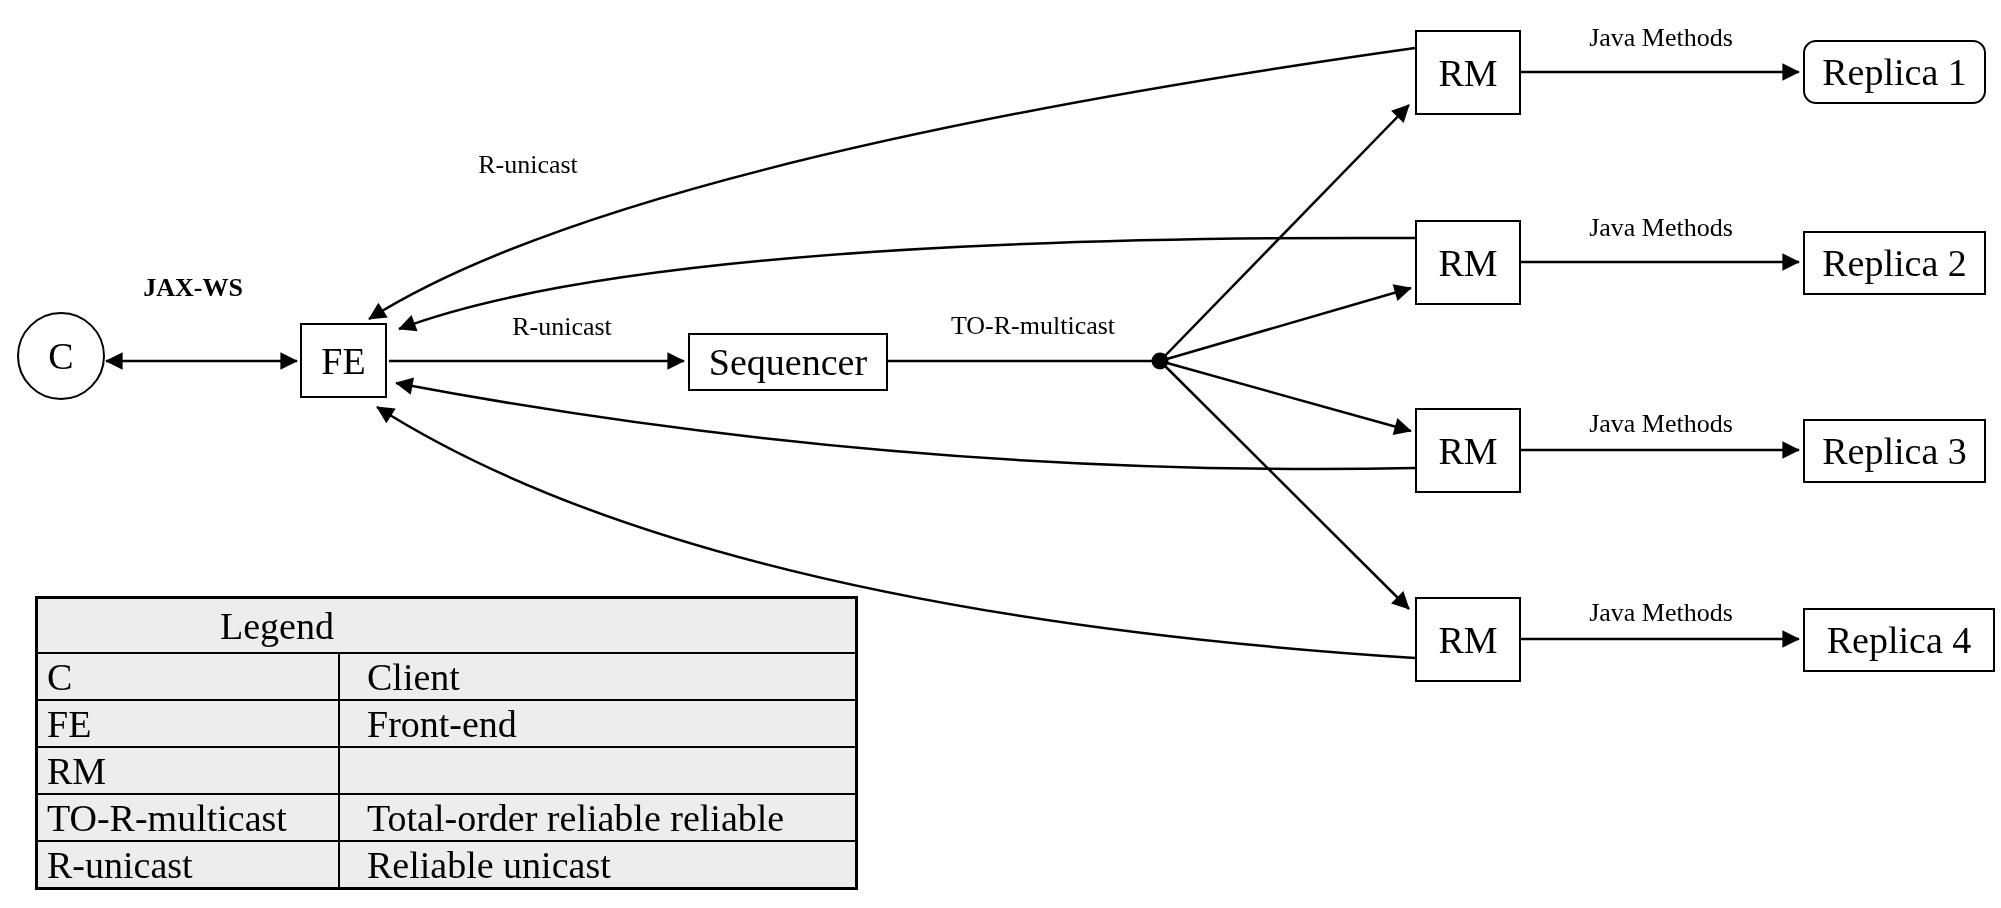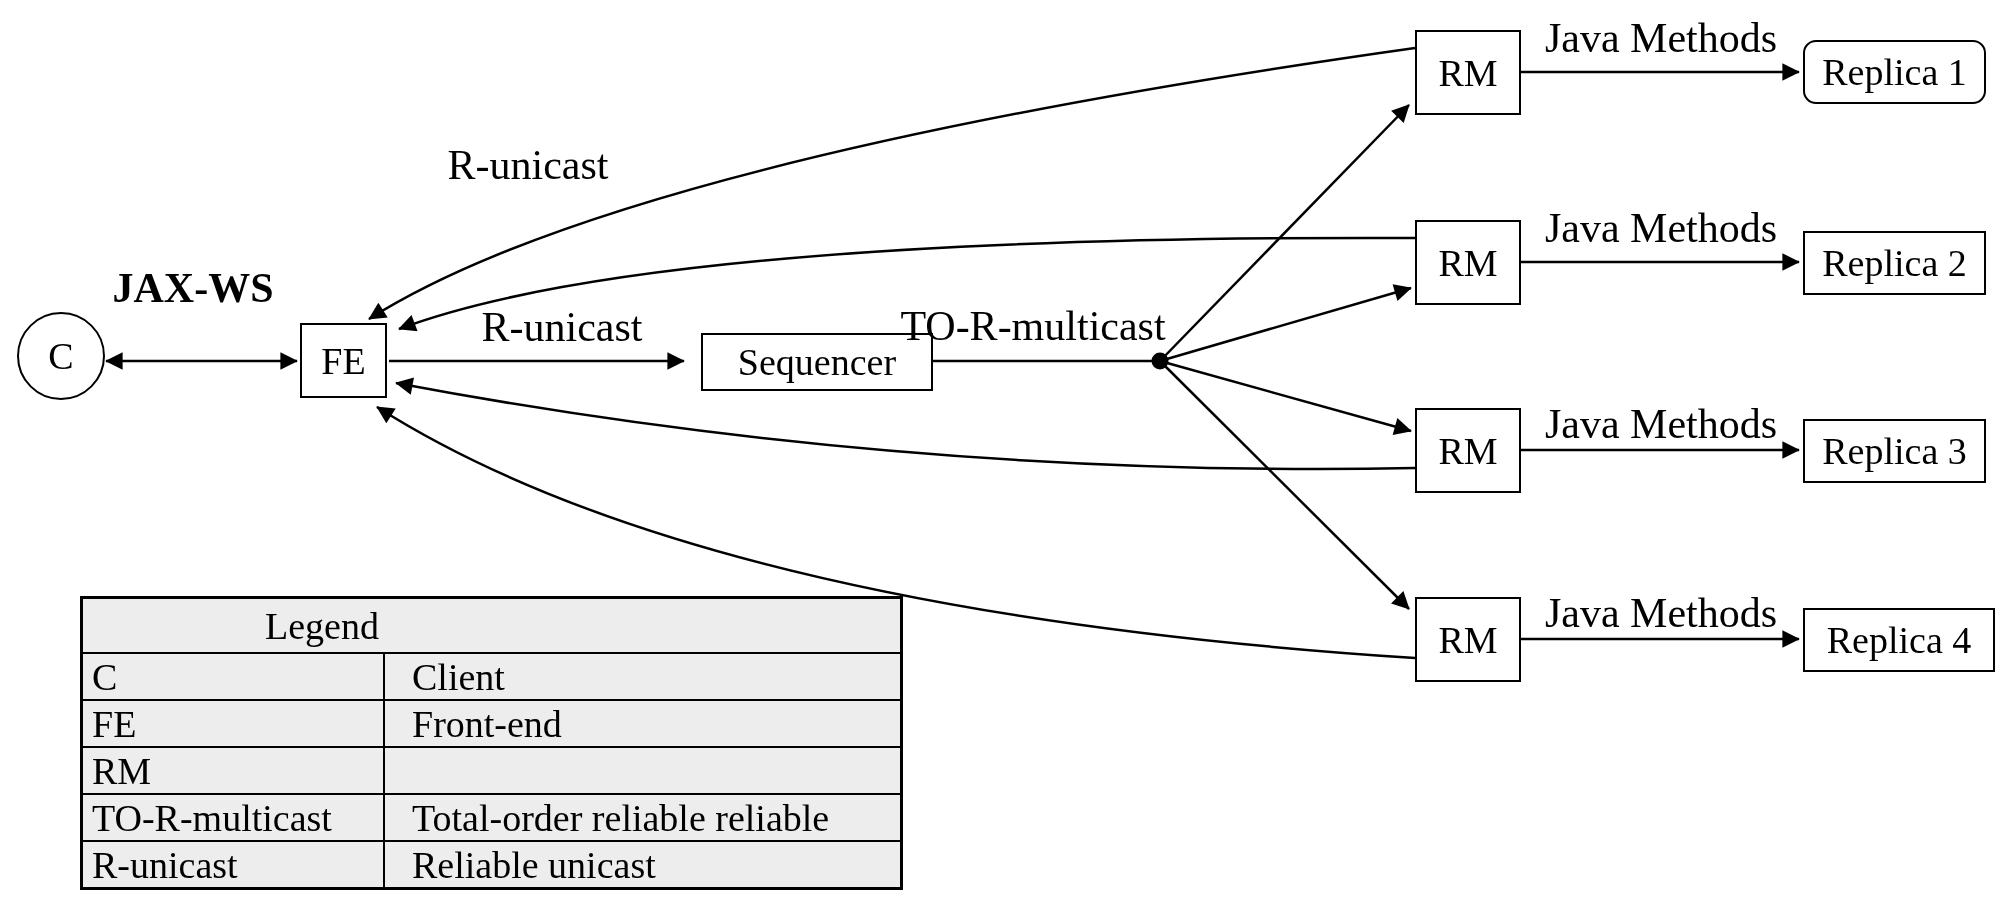--- a/index.html
+++ b/index.html
@@ -9,26 +9,26 @@
   }
   #wires { position:absolute; left:0; top:0; width:2001px; height:908px; }
   .node {
     position:absolute; box-sizing:border-box; border:2.5px solid #000; background:#fff;
     display:flex; align-items:center; justify-content:center;
     font-size:38px; white-space:nowrap;
   }
   .node.circle { border-radius:50%; }
   .edge-label {
     position:absolute; transform:translate(-50%,-50%);
-    font-size:42px; white-space:nowrap; background:transparent;
+    font-size:26px; white-space:nowrap; background:transparent;
   }
   .legend {
     position:absolute; left:35px; top:596px; width:823px; height:294px;
     box-sizing:border-box; border:3px solid #000; background:#ededed;
-    display:flex; flex-direction:column; font-size:38px;margin-left:45px;
+    display:flex; flex-direction:column; font-size:38px;
   }
   .legend-header {
     height:53px; flex:0 0 53px; border-bottom:2.5px solid #000;
     display:flex; align-items:center;
   }
   .legend-header .title-area { width:478px; text-align:center; }
   .legend-row { flex:1; display:flex; border-bottom:2px solid #000; min-height:0; }
   .legend-row:last-child { border-bottom:none; }
   .legend-term {
     width:302px; flex:0 0 302px; box-sizing:border-box; border-right:2px solid #000;
@@ -71,21 +71,21 @@
     <path d="M 1415 48 Q 620 160 369 319" fill="none" stroke="#000" stroke-width="2.5" marker-end="url(#arrow)"></path>
     <path d="M 1415 238 Q 650 235 399 329" fill="none" stroke="#000" stroke-width="2.5" marker-end="url(#arrow)"></path>
     <path d="M 1415 468 Q 900 478 396 383" fill="none" stroke="#000" stroke-width="2.5" marker-end="url(#arrow)"></path>
     <path d="M 1415 658 Q 700 612 377 407" fill="none" stroke="#000" stroke-width="2.5" marker-end="url(#arrow)"></path>
   </svg>
 
   <div class="node circle" style="left:17px; top:312px; width:88px; height:88px;">C</div>
 
   <div class="node" style="left:300px; top:323px; width:87px; height:75px;">FE</div>
 
-  <div class="node" style="left:688px; top:333px; width:232px; height:58px;margin-left:13px;">Sequencer</div>
+  <div class="node" style="left:688px; top:333px; width:200px; height:58px;">Sequencer</div>
 
   <div class="node" style="left:1415px; top:30px; width:106px; height:85px;">RM</div>
   <div class="node" style="left:1415px; top:220px; width:106px; height:85px;">RM</div>
   <div class="node" style="left:1415px; top:408px; width:106px; height:85px;">RM</div>
   <div class="node" style="left:1415px; top:597px; width:106px; height:85px;">RM</div>
 
   <div class="node" style="left:1803px; top:40px; width:183px; height:64px;border-radius:13px;">Replica 1</div>
   <div class="node" style="left:1803px; top:231px; width:183px; height:64px;">Replica 2</div>
   <div class="node" style="left:1803px; top:419px; width:183px; height:64px;">Replica 3</div>
   <div class="node" style="left:1803px; top:608px; width:192px; height:64px;">Replica 4</div>

